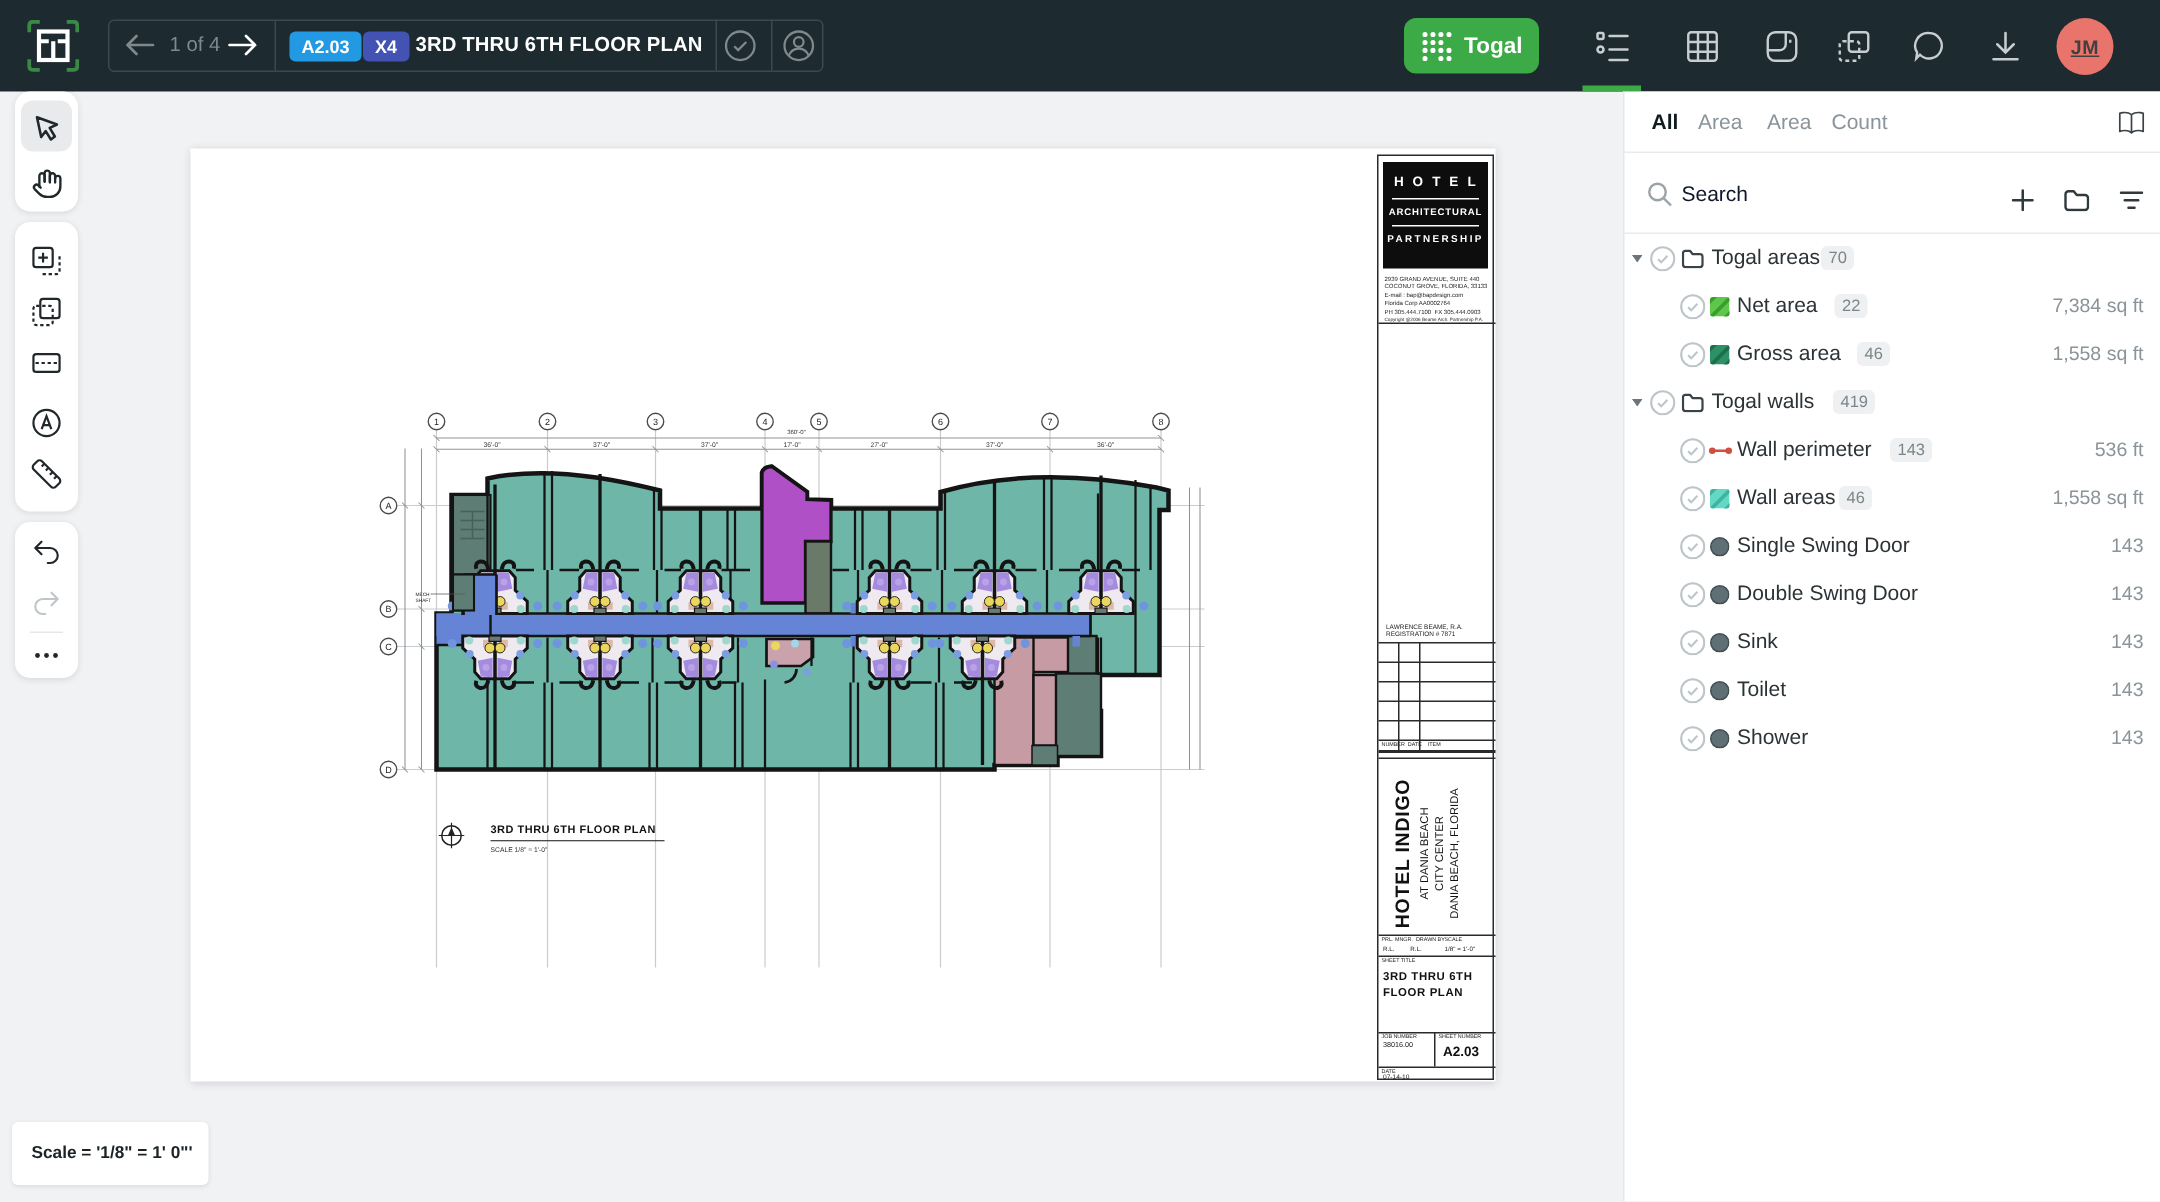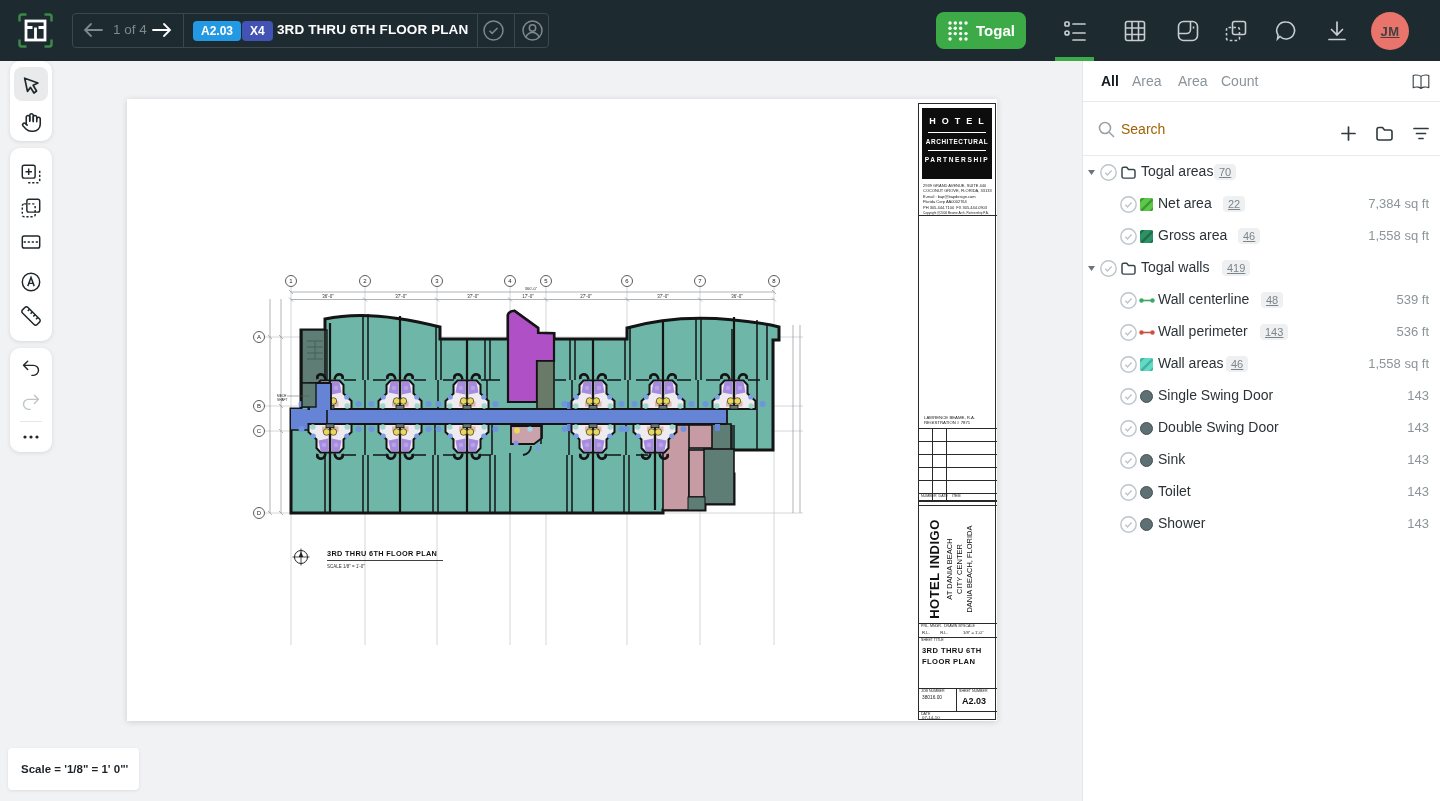--- a/index.html
+++ b/index.html
@@ -27,25 +27,25 @@
   
   .sheet { position:absolute; left:127px; top:99px; width:870px; height:622px; background:#fff; box-shadow:0 1px 6px rgba(40,50,55,.18); }
   .scalebox { position:absolute; left:8px; top:748px; width:131px; height:42px; background:#fff; border-radius:4px; box-shadow:0 1px 3px rgba(30,40,44,.10); display:flex; align-items:center; padding-left:13px; font-size:11.5px; font-weight:bold; color:#1b2327; }
 
   
   .panel { position:absolute; left:1082px; top:61px; width:358px; height:740px; background:#fff; border-left:1px solid #e4e7e9; }
   .tabs { position:absolute; left:0; top:0; width:358px; height:41px; border-bottom:1px solid #e8eaec;padding-left:24px; }
   .tab { position:absolute; top:0; height:41px; line-height:41px; font-size:14px; color:#8a949b; }
   .tab.on { color:#111b20; font-weight:bold; }
   .srow { position:absolute; left:0; top:41px; width:358px; height:54px; border-bottom:1px solid #e8eaec; }
-  .srch { position:absolute; left:38px; top:19px; font-size:14px; color:#a16207; }
+  .srch { position:absolute; left:38px; top:19px; font-size:14px; color:#0f172a; }
   .rows { position:absolute; left:0; top:95px; width:358px; }
   .row { position:relative; height:32px; }
   .rname { position:absolute; top:7px; font-size:14px; color:#2b3336; white-space:nowrap; }
-  .rbadge { position:absolute; top:8px; background:#eef0f1; border-radius:4px; font-size:11px; color:#7b858a; padding:2px 5px; line-height:12px;text-decoration:underline; }
+  .rbadge { position:absolute; top:8px; background:#eef0f1; border-radius:4px; font-size:11px; color:#7b858a; padding:2px 5px; line-height:12px; }
   .rval { position:absolute; right:12px; top:8px; font-size:13px; color:#8b9499; }
   svg { display:block; }
 </style>
 </head>
 <body>
 
 <div class="topbar">
 
   <svg class="abs" style="left:18px;top:13px" width="35" height="35" viewBox="0 0 35 35">
     <g fill="none" stroke="#3a8a46" stroke-width="2.5">
@@ -522,34 +522,20 @@
           <circle cx="8.5" cy="8.5" r="7.7"></circle>
           <path d="M5.4 8.8l2.1 2.1 4.1-4.4"></path>
         </svg>
       <svg class="abs" style="left:38px;top:10px" width="15" height="13" viewBox="0 0 17 15" fill="none" stroke="#39434a" stroke-width="1.7" stroke-linejoin="round">
           <path d="M1 3.5c0-1.1.9-2 2-2h3.5l2 2.5H14c1.1 0 2 .9 2 2V12c0 1.1-.9 2-2 2H3c-1.1 0-2-.9-2-2z"></path>
         </svg>
       <div class="rname" style="left:58px">Togal walls</div>
       <div class="rbadge" style="left:139px">419</div>
     </div>
 
-    <div class="row">
-      <svg class="abs" style="left:37px;top:8px" width="17" height="17" viewBox="0 0 17 17" fill="none" stroke="#bcc5c9" stroke-width="1.4">
-          <circle cx="8.5" cy="8.5" r="7.7"></circle>
-          <path d="M5.4 8.8l2.1 2.1 4.1-4.4"></path>
-        </svg>
-      <svg class="abs" style="left:56px;top:13px" width="16" height="7" viewBox="0 0 16 7">
-          <path d="M2.5 3.5h11" stroke="#3aa965" stroke-width="1.6"></path>
-          <circle cx="2.5" cy="3.5" r="2.2" fill="#3aa965"></circle>
-          <circle cx="13.5" cy="3.5" r="2.2" fill="#3aa965"></circle>
-        </svg>
-      <div class="rname" style="left:75px">Wall centerline</div>
-      <div class="rbadge" style="left:178px">48</div>
-      <div class="rval">539 ft</div>
-    </div>
 
     <div class="row">
       <svg class="abs" style="left:37px;top:8px" width="17" height="17" viewBox="0 0 17 17" fill="none" stroke="#bcc5c9" stroke-width="1.4">
           <circle cx="8.5" cy="8.5" r="7.7"></circle>
           <path d="M5.4 8.8l2.1 2.1 4.1-4.4"></path>
         </svg>
       <svg class="abs" style="left:56px;top:13px" width="16" height="7" viewBox="0 0 16 7">
           <path d="M2.5 3.5h11" stroke="#cf4f42" stroke-width="1.6"></path>
           <circle cx="2.5" cy="3.5" r="2.2" fill="#cf4f42"></circle>
           <circle cx="13.5" cy="3.5" r="2.2" fill="#cf4f42"></circle>

